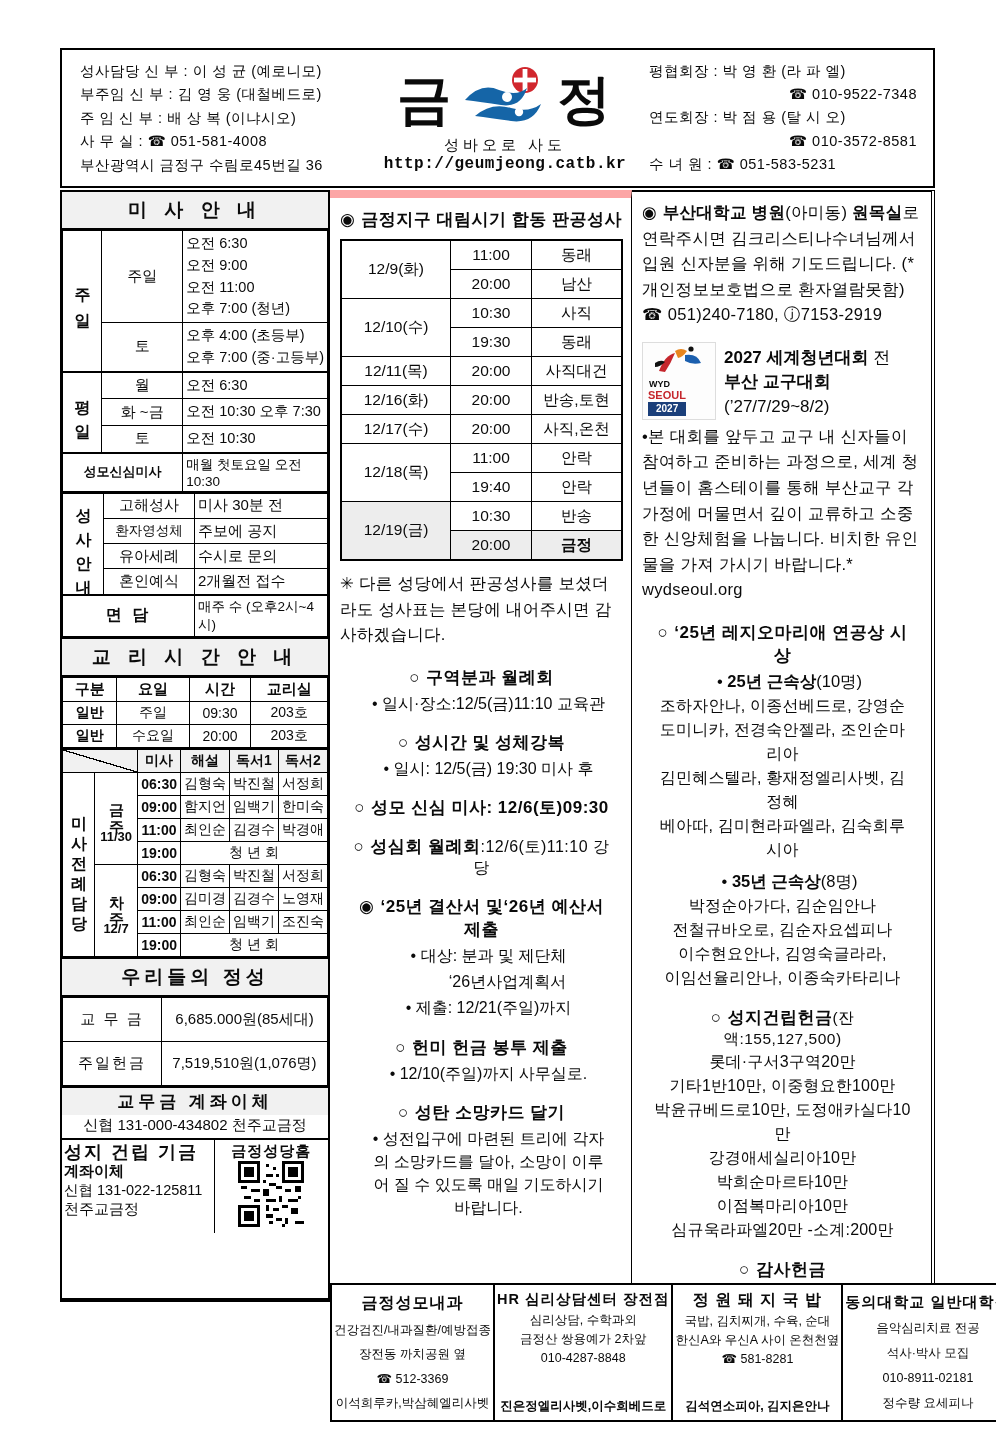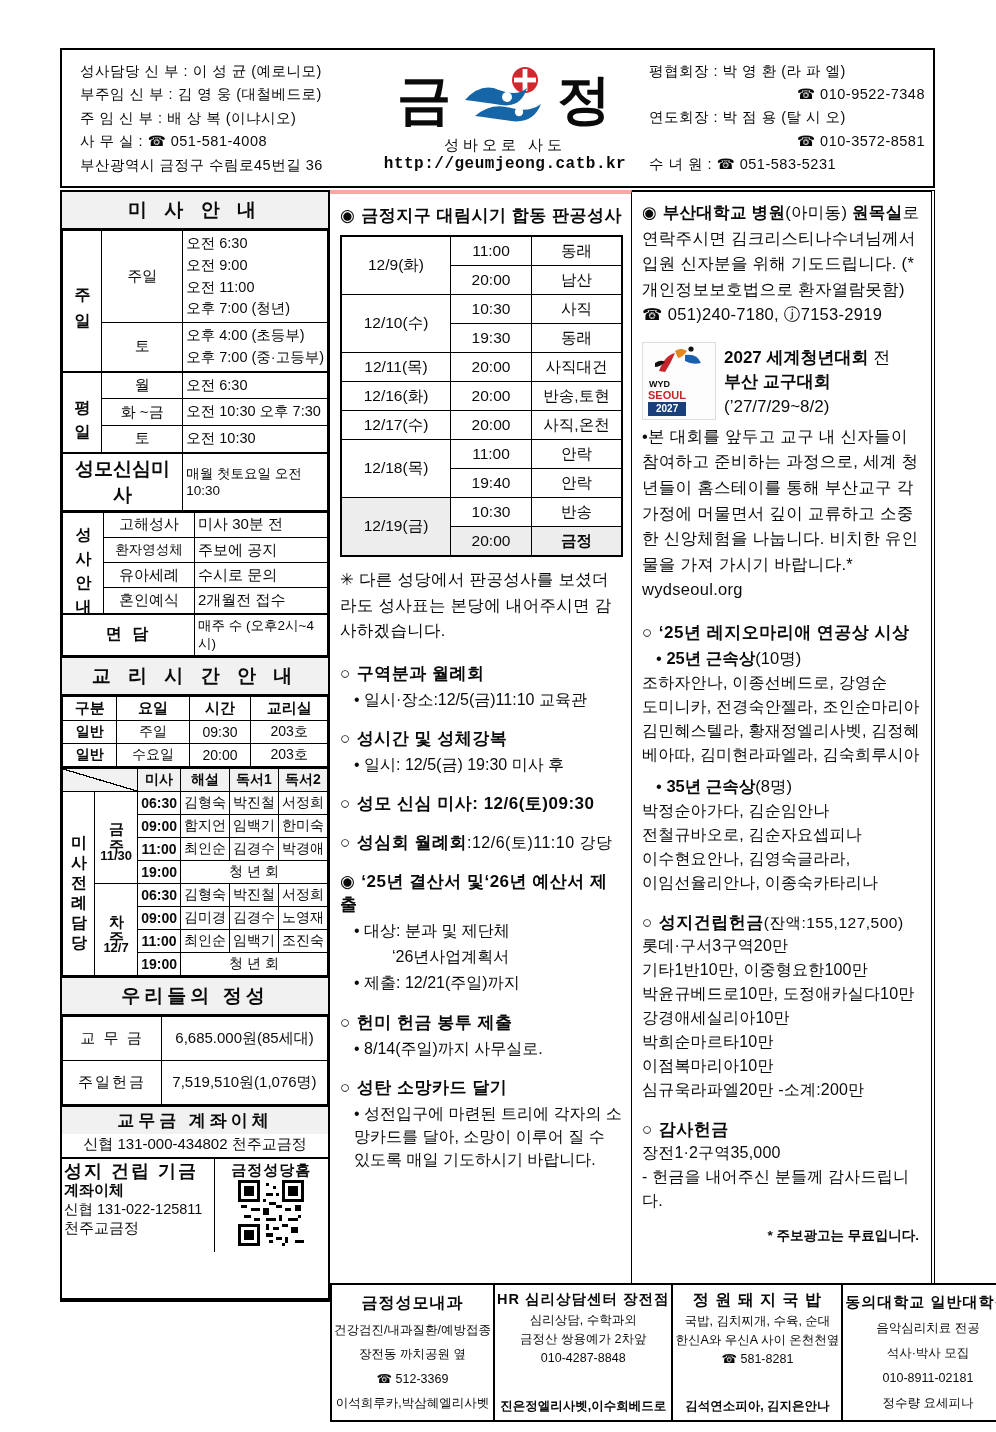--- a/index.html
+++ b/index.html
@@ -8,28 +8,28 @@
   
   .header{position:absolute;left:60px;top:48px;width:875px;height:140px;
           border:2px solid #000;display:flex;box-sizing:border-box;}
   .hdr-left{width:305px;padding:10px 6px 6px 18px;box-sizing:border-box;}
   .hdr-left div{font-size:14.5px;line-height:1.62;letter-spacing:.5px;white-space:nowrap;}
   .hdr-center{flex:1;display:flex;flex-direction:column;align-items:center;justify-content:center;}
   .logo-row{display:flex;align-items:center;gap:6px;}
   .logo-char{font-size:54px;font-weight:900;letter-spacing:2px;line-height:1;}
   .hdr-sub{font-size:15px;margin-top:2px;letter-spacing:4px;}
   .hdr-url{font-size:16px;font-weight:bold;font-family:"Liberation Mono","DejaVu Sans Mono",monospace;letter-spacing:.5px;}
-  .hdr-right{width:290px;padding:10px 0 6px 6px;box-sizing:border-box;}
+  .hdr-right{width:290px;padding:10px 8px 6px 6px;box-sizing:border-box;}
   .hdr-right div{font-size:14.5px;line-height:1.6;letter-spacing:.5px;white-space:nowrap;}
   .hdr-right .phone-line{text-align:right;padding-right:8px;}
   
   .col-left{position:absolute;left:60px;top:190px;width:270px;height:1112px;
             border:2px solid #000;border-bottom:4px solid #000;box-sizing:border-box;overflow:hidden;background:#fff;}
   .col-mid{position:absolute;left:330px;top:190px;width:302px;height:1095px;
-           border-top:4px solid #fca5a5;border-right:1px solid #000;border-bottom:2px solid #000;
+           border-top:8px solid #fca5a5;border-right:1px solid #000;border-bottom:2px solid #000;
            box-sizing:border-box;padding:8px 8px 0 10px;overflow:hidden;background:#fff;}
   .col-right{position:absolute;left:632px;top:190px;width:303px;height:1095px;
              border-top:2px solid #000;border-bottom:2px solid #000;border-right:4px double #000;
              box-sizing:border-box;padding:8px 8px 0 10px;overflow:hidden;background:#fff;}
   
   table{border-collapse:collapse;width:100%;}
   td,th{border:1px solid #000;padding:2px 3px;font-size:14px;}
   .sec-title{background:#f1f1f1;border-bottom:2px solid #000;text-align:center;
              font-size:19px;font-weight:bold;letter-spacing:6px;padding:5px 8px;}
   .vtext{writing-mode:vertical-rl;text-orientation:upright;font-weight:bold;
@@ -56,21 +56,21 @@
   .acct-val{font-size:15px;padding:1px 0 3px;}
   .fundbox{display:flex;border-top:2px solid #000;}
   .fund-l{flex:1.35;border-right:1px solid #000;text-align:left;padding:3px 2px;}
   .fund-l .f1{font-size:18px;font-weight:bold;letter-spacing:2px;line-height:1.1;}
   .fund-l .f2{font-size:15px;font-weight:bold;line-height:1.1;}
   .fund-l .f3{font-size:14.5px;margin-top:2px;}
   .fund-l .f4{font-size:15px;}
   .fund-r{flex:1;text-align:center;padding:2px;}
   .fund-r .f1{font-size:15px;font-weight:bold;letter-spacing:1px;}
   
-  .item{margin:10px 0 6px;}
+  .item{margin:10px 12px 6px;text-align:center;}
   .item-title{font-size:17px;font-weight:bold;letter-spacing:.5px;}
   .marker{font-weight:normal;margin-right:6px;}
   .bullet{font-size:16px;line-height:1.45;margin:3px 0 0 14px;}
   .para{font-size:16.5px;line-height:1.55;letter-spacing:.3px;}
   .conf-table td{font-size:15.5px;text-align:center;padding:3.5px 2px;white-space:nowrap;}
   .conf-date{width:104px;}
   .conf-time{width:76px;}
   .hl{background:#ededed;}
   .names{font-size:16px;line-height:1.5;letter-spacing:.2px;}
   .adnote{text-align:right;font-size:13.5px;font-weight:bold;margin-top:14px;padding-right:4px;}
@@ -175,21 +175,21 @@
               <div>오전 10:30 오후 7:30</div>
             </td>
       </tr>
       <tr>
         <td class="lbl">토</td>
         <td class="tim">
               <div>오전 10:30</div>
             </td>
       </tr>
       <tr>
-        <td colspan="2" class="center bold" style="border-top:2px solid #000;font-size:19px">성모신심미사</td>
+        <td colspan="2" class="center bold" style="border-top:2px solid #000;font-size:13px">성모신심미사</td>
         <td style="border-top:2px solid #000;font-size:13.5px">매월 첫토요일 오전 10:30</td>
       </tr>
     </tbody>
       </table>
 
     <table style="border-top:2px solid #000">
       <tbody>
           <tr>
         <td class="vcell" rowspan="4">
               <div class="vtext">성사안내</div>
@@ -464,21 +464,21 @@
 
     <div class="item" style="margin-top:16px">
       <div class="item-title"><span class="marker">◉</span><span>‘25년 결산서 및‘26년 예산서 제출</span></div>
       <div class="bullet">• <span>대상: 분과 및 제단체</span></div>
       <div class="bullet" style="margin-left:52px"><span>‘26년사업계획서</span></div>
       <div class="bullet">• <span>제출:  12/21(주일)까지</span></div>
     </div>
 
     <div class="item" style="margin-top:16px">
       <div class="item-title"><span class="marker">○</span><span>헌미 헌금 봉투 제출</span></div>
-      <div class="bullet">• <span>8/14(주일)까지 사무실로.</span></div>
+      <div class="bullet">• <span>12/10(주일)까지 사무실로.</span></div>
     </div>
 
     <div class="item" style="margin-top:16px">
       <div class="item-title"><span class="marker">○</span><span>성탄 소망카드 달기</span></div>
       <div class="bullet">• <span>성전입구에 마련된 트리에 각자의 소망카드를 달아, 소망이 이루어 질 수 있도록 매일 기도하시기 바랍니다.</span></div>
     </div>
   </div>
 
   <div class="col-right">
 

